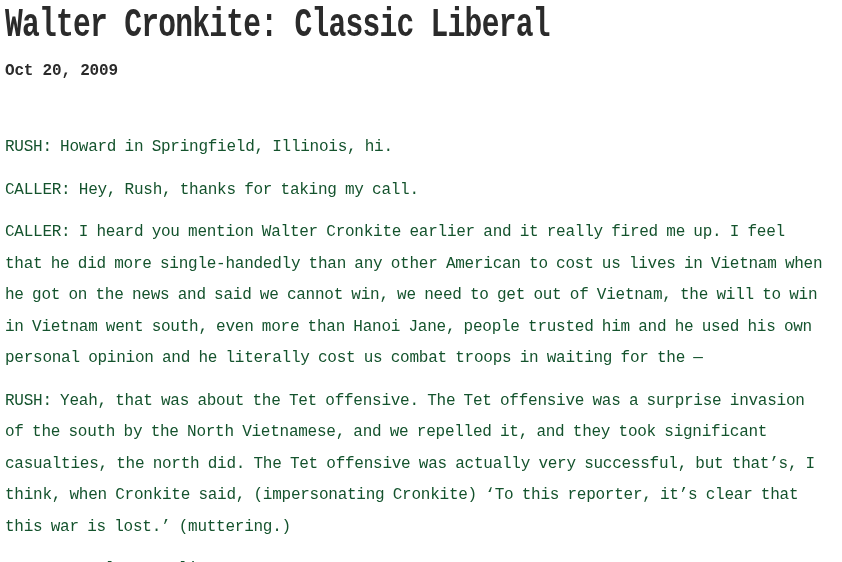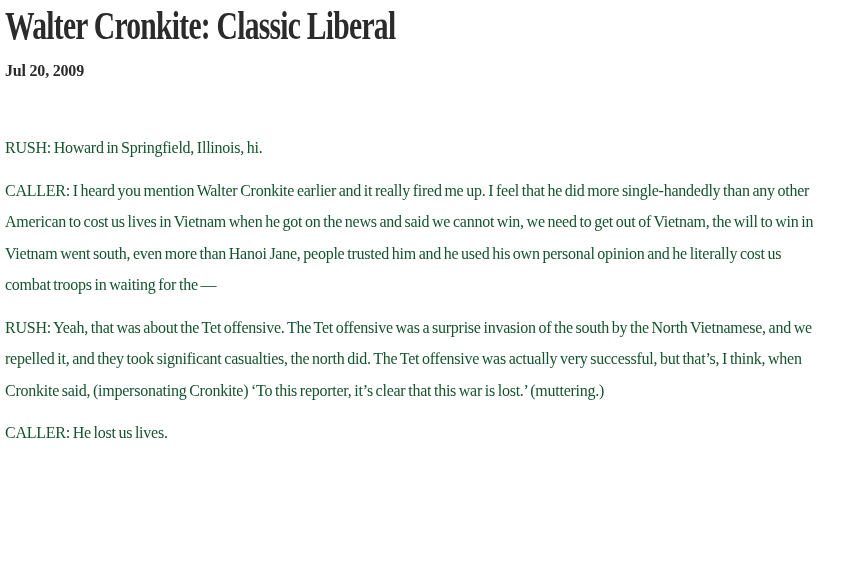--- a/index.html
+++ b/index.html
@@ -8,21 +8,21 @@
     background: #ffffff;
     width: 842px;
     height: 562px;
     overflow: hidden;
   }
   .article {
     box-sizing: border-box;
     width: 842px;
     height: 562px;
     padding: 6px 14px 0 5px;
-    font-family: Liberation Serif, serif;
+    font-family: Liberation Mono, monospace;
     overflow: hidden;
   }
   .page-title {
     margin: 0;
     font-size: 40px;
     line-height: 40px;
     font-weight: bold;
     color: #2b2b2b;
     letter-spacing: -1px;
     white-space: nowrap;
@@ -49,21 +49,22 @@
     word-spacing: -1px;
     color: #14532d;
   }
 </style>
 </head>
 <body>
 
 <div class="article">
   <h1 class="page-title">Walter Cronkite: Classic Liberal</h1>
 
-  <p class="article-date">Jul 20, 2009</p>
+  <p class="article-date">Oct 20, 2009</p>
 
   <div class="transcript">
     <p>RUSH: Howard in Springfield, Illinois, hi.</p>
+    <p>CALLER: Hey, Rush, thanks for taking my call.</p>
     <p>CALLER: I heard you mention Walter Cronkite earlier and it really fired me up. I feel that he did more single-handedly than any other American to cost us lives in Vietnam when he got on the news and said we cannot win, we need to get out of Vietnam, the will to win in Vietnam went south, even more than Hanoi Jane, people trusted him and he used his own personal opinion and he literally cost us combat troops in waiting for the —</p>
     <p>RUSH: Yeah, that was about the Tet offensive. The Tet offensive was a surprise invasion of the south by the North Vietnamese, and we repelled it, and they took significant casualties, the north did. The Tet offensive was actually very successful, but that’s, I think, when Cronkite said, (impersonating Cronkite) ‘To this reporter, it’s clear that this war is lost.’ (muttering.)</p>
     <p>CALLER: He lost us lives.</p>
   </div>
 </div>
 
 </body></html>

